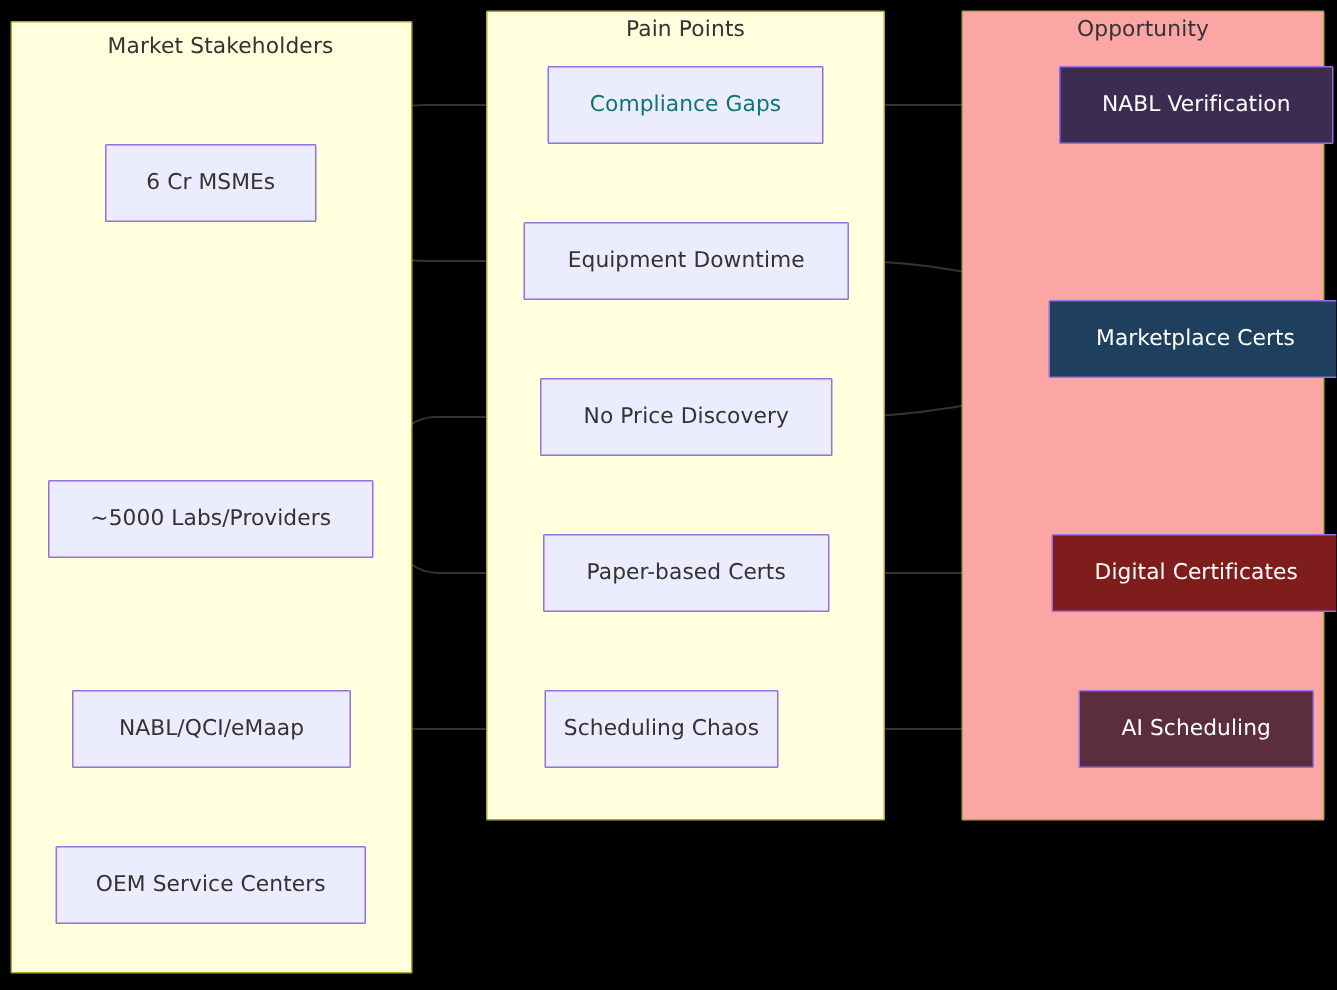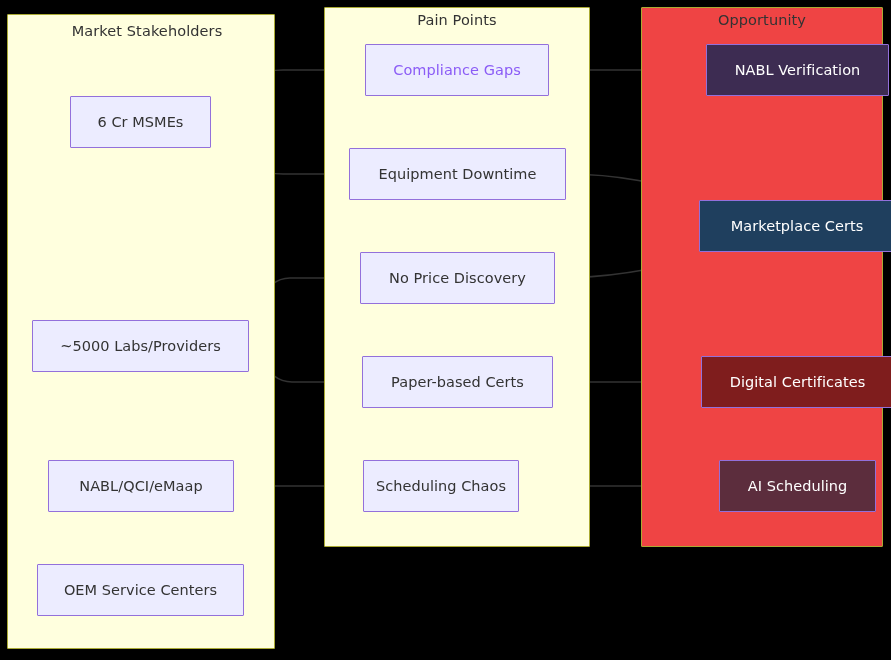--- a/index.html
+++ b/index.html
@@ -92,30 +92,30 @@
       </g>
   </svg>
 
   <div id="subgraph-layer">
       <div class="subgraph" style="left: 7px; top: 14px; width: 268px; height: 635px; background: rgb(255, 255, 222); border-color: rgb(170, 170, 51);">
         <div class="subgraph-title" style="top: 8px; color: rgb(51, 51, 51); margin-left: 12px;">Market Stakeholders</div>
       </div>
       <div class="subgraph" style="left: 324px; top: 7px; width: 266px; height: 540px; background: rgb(255, 255, 222); border-color: rgb(170, 170, 51);">
         <div class="subgraph-title" style="top: 4px; color: rgb(51, 51, 51); text-align: center;">Pain Points</div>
       </div>
-      <div class="subgraph" style="left: 641px; top: 7px; width: 242px; height: 540px; background: #ef4444; border-color: rgb(170, 170, 51);">
+      <div class="subgraph" style="left: 641px; top: 7px; width: 242px; height: 540px; background: #fca5a5; border-color: rgb(170, 170, 51);">
         <div class="subgraph-title" style="top: 4px; color: rgb(51, 51, 51);">Opportunity</div>
       </div>
     </div>
   <div id="node-layer">
       <div class="node light" style="left: 70px; top: 96px; width: 141px; height: 52px; background: rgb(236, 236, 255); color: rgb(51, 51, 51); border-color: rgb(147, 112, 219);">6 Cr MSMEs</div>
       <div class="node light" style="left: 32px; top: 320px; width: 217px; height: 52px; background: rgb(236, 236, 255); color: rgb(51, 51, 51); border-color: rgb(147, 112, 219);">~5000 Labs/Providers</div>
       <div class="node light" style="left: 48px; top: 460px; width: 186px; height: 52px; background: rgb(236, 236, 255); color: rgb(51, 51, 51); border-color: rgb(147, 112, 219);">NABL/QCI/eMaap</div>
       <div class="node light" style="left: 37px; top: 564px; width: 207px; height: 52px; background: rgb(236, 236, 255); color: rgb(51, 51, 51); border-color: rgb(147, 112, 219);">OEM Service Centers</div>
-      <div class="node light" style="left: 365px; top: 44px; width: 184px; height: 52px; background: rgb(236, 236, 255); color: #8b5cf6; border-color: rgb(147, 112, 219);">Compliance Gaps</div>
+      <div class="node light" style="left: 365px; top: 44px; width: 184px; height: 52px; background: rgb(236, 236, 255); color: #0f766e; border-color: rgb(147, 112, 219);">Compliance Gaps</div>
       <div class="node light" style="left: 349px; top: 148px; width: 217px; height: 52px; background: rgb(236, 236, 255); color: rgb(51, 51, 51); border-color: rgb(147, 112, 219);">Equipment Downtime</div>
       <div class="node light" style="left: 360px; top: 252px; width: 195px; height: 52px; background: rgb(236, 236, 255); color: rgb(51, 51, 51); border-color: rgb(147, 112, 219);">No Price Discovery</div>
       <div class="node light" style="left: 362px; top: 356px; width: 191px; height: 52px; background: rgb(236, 236, 255); color: rgb(51, 51, 51); border-color: rgb(147, 112, 219);">Paper-based Certs</div>
       <div class="node light" style="left: 363px; top: 460px; width: 156px; height: 52px; background: rgb(236, 236, 255); color: rgb(51, 51, 51); border-color: rgb(147, 112, 219);">Scheduling Chaos</div>
       <div class="node dark" style="left: 670px; top: 44px; width: 183px; height: 52px; background: rgb(61, 44, 82); color: rgb(255, 255, 255); border-color: rgb(147, 112, 219);">NABL Verification</div>
       <div class="node dark" style="left: 663px; top: 200px; width: 196px; height: 52px; background: rgb(31, 63, 94); color: rgb(255, 255, 255); border-color: rgb(147, 112, 219);">Marketplace Certs</div>
       <div class="node dark" style="left: 665px; top: 356px; width: 193px; height: 52px; background: #7f1d1d; color: rgb(255, 255, 255); border-color: rgb(147, 112, 219);">Digital Certificates</div>
       <div class="node dark" style="left: 683px; top: 460px; width: 157px; height: 52px; background: rgb(92, 45, 61); color: rgb(255, 255, 255); border-color: rgb(147, 112, 219);">AI Scheduling</div>
     </div>
 

